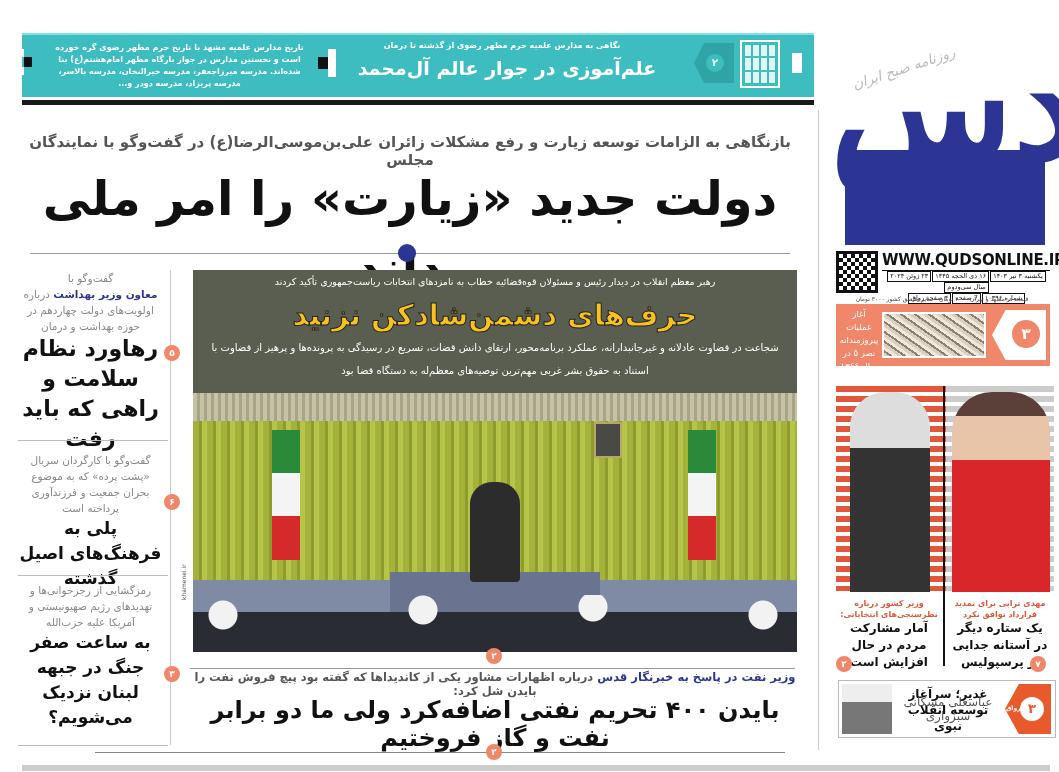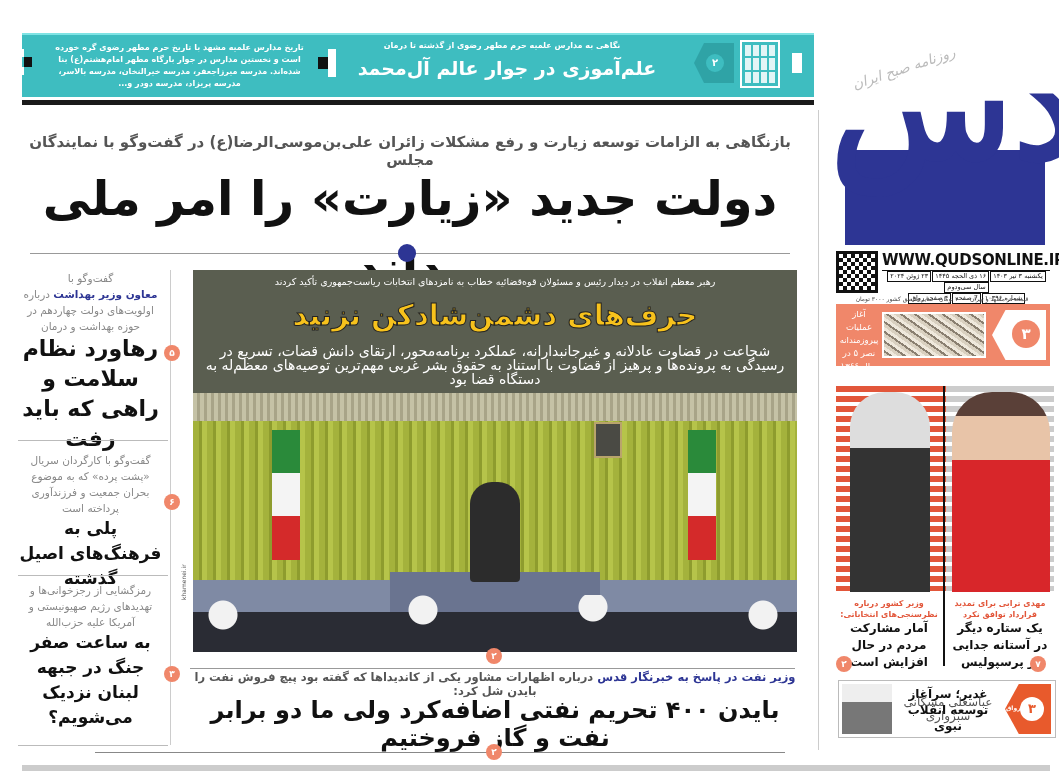--- a/index.html
+++ b/index.html
@@ -60,21 +60,21 @@
 #lcol-sep{left:170px;top:270px;width:1px;height:475px;background:#ccc}
 .lk{font-size:10.5px;line-height:16px;color:#888}
 .lk b{color:#2d3594}
 .lh{font-size:22px;line-height:30px;font-weight:bold;color:#111}
 .lh2{font-size:17px;line-height:25px;font-weight:bold;color:#111}
 .lrule{height:1px;background:#bbb;width:150px}
 
 #mainpanel{left:193px;top:270px;width:604px;height:123px;background:#5a5e50}
 #mp-top{left:200px;top:276px;width:590px;font-size:9.5px;color:#fff;text-align:center}
 #mp-head{left:200px;top:298px;width:590px;font-size:29px;font-weight:bold;color:#f7c21c;text-align:center;-webkit-text-stroke:1px #222}
-#mp-sub{left:200px;top:344px;width:590px;font-size:14px;line-height:14px;color:#fff;text-align:center}
+#mp-sub{left:200px;top:336px;width:590px;font-size:10px;line-height:23px;color:#fff;text-align:center}
 #frieze{left:193px;top:393px;width:604px;height:28px;background:repeating-linear-gradient(90deg,#c5c2a6 0 4px,#a8a488 4px 7px)}
 #curtain{left:193px;top:421px;width:604px;height:165px;background:repeating-linear-gradient(90deg,#a4b23c 0 6px,#8e9c2e 6px 9px,#b6c44a 9px 14px)}
 #floor{left:193px;top:580px;width:604px;height:72px;background:#7f8aa4}
 #stage{left:390px;top:572px;width:210px;height:40px;background:#6a7490}
 #flagL{left:272px;top:430px;width:28px;height:130px;background:linear-gradient(180deg,#2a8a3a 0 33%,#f4f4f4 33% 66%,#d42a2a 66% 100%)}
 #flagR{left:688px;top:430px;width:28px;height:130px;background:linear-gradient(180deg,#2a8a3a 0 33%,#f4f4f4 33% 66%,#d42a2a 66% 100%)}
 #portrait{left:594px;top:422px;width:28px;height:36px;background:#4a4a44;border:2px solid #b9a46c}
 #leader{left:470px;top:482px;width:50px;height:100px;background:#2c2c2c;border-radius:22px 22px 4px 4px}
 #audience{left:193px;top:595px;width:604px;height:57px;background:
  radial-gradient(circle at 30px 20px,#f2f2f2 0 14px,transparent 15px),

